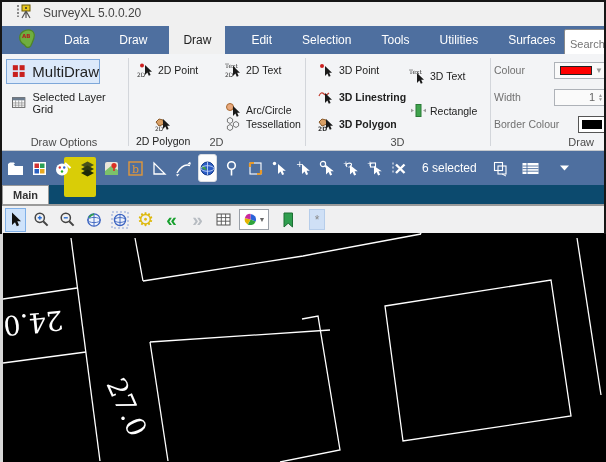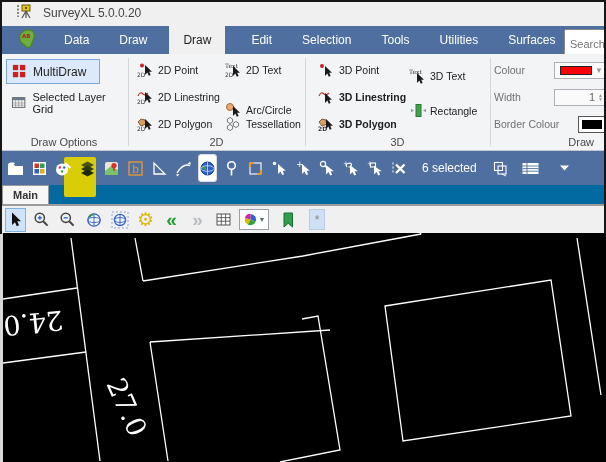--- a/index.html
+++ b/index.html
@@ -18,21 +18,21 @@
   .rtab{color:#fff;font-size:12px;line-height:28px;padding:0 4px;margin-left:22px;white-space:nowrap;cursor:default;}
   .rtab.active{background:#f0f0f0;color:#222;padding:0 14px;margin-left:18px;}
   .searchbox{position:absolute;right:0;top:3px;height:30px;width:42px;background:#fff;border:1px solid #8a8a8a;border-radius:2px;display:flex;align-items:center;overflow:hidden;padding-left:3px;}
   .searchbox input{border:none;outline:none;width:60px;font-size:11px;color:#555;background:transparent;font-family:"Liberation Sans",sans-serif;}
 
   
   .ribbon{position:absolute;left:0;top:54px;width:606px;height:97px;background:#f3f4f6;border-bottom:1px solid #c6c9ce;}
   .rsep{position:absolute;top:4px;height:88px;width:1px;background:#d3d6db;}
   .glabel{position:absolute;bottom:3px;font-size:11px;color:#4a4a4a;text-align:center;}
   .g1{position:absolute;left:0;top:0;width:128px;height:97px;}
-  .btn-md{position:absolute;left:6px;top:5px;width:94px;height:25px;background:#dce9fa;border:1px solid #7da7d9;display:flex;align-items:center;gap:6px;padding-left:5px;font-size:12px;color:#222;}
+  .btn-md{position:absolute;left:6px;top:5px;width:94px;height:25px;background:#dce9fa;border:1px solid #7da7d9;display:flex;align-items:center;gap:6px;padding-left:5px;font-size:15px;color:#222;}
   .btn-slg{position:absolute;left:6px;top:36px;width:120px;height:25px;display:flex;align-items:center;gap:6px;padding-left:5px;font-size:11px;color:#222;}
   .g2{position:absolute;left:128px;top:0;width:177px;height:97px;}
   .g3{position:absolute;left:305px;top:0;width:185px;height:97px;}
   .cell{position:absolute;display:flex;align-items:center;gap:3px;font-size:10.5px;color:#222;white-space:nowrap;}
   .g4{position:absolute;left:490px;top:0;width:140px;height:97px;}
   .g4row{position:absolute;left:4px;width:112px;height:18px;display:flex;align-items:center;font-size:10.5px;color:#707070;}
   .ctrl{margin-left:auto;width:52px;height:17px;border:1px solid #aeb2b8;background:#fafafa;display:flex;align-items:center;padding:0 2px;}
   .swred{width:32px;height:9px;background:#f00;border:1px solid #222;margin-left:3px;}
   .ddarr{margin-left:auto;font-size:8px;color:#9a9a9a;}
   .spinval{flex:1;text-align:right;color:#666;font-size:11px;padding-right:3px;}
@@ -41,21 +41,21 @@
   .bsw{width:20px;height:9px;background:#000;}
 
   
   .toolbar1{position:absolute;left:0;top:151px;width:606px;height:34px;background:#4e6f9f;display:flex;align-items:center;padding-left:6px;}
   .t1i{width:19px;height:28px;margin-right:5px;display:flex;align-items:center;justify-content:center;position:relative;z-index:6;}
   .t1i.sel{background:#fdfdfd;border-radius:3px;border:1px solid #d9dde2;}
   .selcount{color:#fff;font-size:12px;margin:0 10px 0 8px;white-space:nowrap;}
   .hl{position:absolute;left:64px;top:157px;width:32px;height:40px;background:#d9cd07;z-index:5;border-radius:2px;}
 
   
-  .tabrow2{position:absolute;left:0;top:185px;width:606px;height:24px;background:#0369a1;padding-left:18px;}
+  .tabrow2{position:absolute;left:0;top:185px;width:606px;height:24px;background:#0c4a6e;padding-left:18px;}
   .vtab{position:absolute;left:2px;top:0;height:19px;padding:0 10px;background:#f7f7f7;border:1px solid #9a9a9a;border-bottom:none;font-size:11px;font-weight:bold;color:#333;line-height:18px;}
   .hdiv{position:absolute;left:0;top:204px;width:606px;height:2px;background:#9b9b9b;}
 
   
   .toolbar2{position:absolute;left:0;top:206px;width:606px;height:27px;background:#f0f0f1;display:flex;align-items:center;padding-left:5px;}
   .t2i{width:21px;height:24px;margin-right:5px;display:flex;align-items:center;justify-content:center;font-size:19px;}
   .t2i.sel{background:#cfe3fb;border:1px solid #7fb0e8;}
   .chv{font-weight:bold;font-size:19px;line-height:22px;}
   .palbox{width:30px;height:21px;border:1px solid #9aa0a8;background:#fff;display:flex;align-items:center;justify-content:center;gap:1px;margin-right:8px;}
   .starbox{width:16px;height:21px;background:#cfe0f6;border:1px solid #b6cdea;color:#888;font-size:12px;text-align:center;line-height:21px;margin-left:6px;}
@@ -135,29 +135,21 @@
 
     <div class="g2">
       <div class="cell" style="left:8px;top:8px;">
         <svg width="19" height="16" viewBox="0 0 19 16">
           <circle cx="6" cy="3.5" r="2" fill="#cc1f1f"></circle>
           <text x="1" y="15" font-size="6" fill="#333" font-family="DejaVu Sans">2D</text>
           <path d="M9,3 L9,13 11.4,10.6 12.8,13.8 14.6,13 13.2,9.8 16,9.8 Z" fill="#1a1a1a"></path>
         </svg>
           <span>2D Point</span>
       </div>
-      <div class="cell" style="left:8px;top:35px;">
-        <svg width="19" height="16" viewBox="0 0 19 16">
-          <path d="M2,7 q2,-5 5,-2 q2,2 5,-1" stroke="#c0392b" stroke-width="1.2" fill="none"></path>
-          <text x="1" y="15" font-size="6" fill="#333" font-family="DejaVu Sans">2D</text>
-          <path d="M9,3 L9,13 11.4,10.6 12.8,13.8 14.6,13 13.2,9.8 16,9.8 Z" fill="#1a1a1a"></path>
-        </svg>
-          <span>2D Linestring</span>
-      </div>
-      <div class="cell" style="left:8px;top:62px;">
+      <div class="cell" style="left:8px;top:62px;flex-direction:column;">
         <svg width="19" height="16" viewBox="0 0 19 16">
           <path d="M2,6 l3,-3 4,1 1,4 -5,2 z" fill="#d9a066" stroke="#8a5a2a"></path>
           <text x="1" y="15" font-size="6" fill="#333" font-family="DejaVu Sans">2D</text>
           <path d="M9,3 L9,13 11.4,10.6 12.8,13.8 14.6,13 13.2,9.8 16,9.8 Z" fill="#1a1a1a"></path>
         </svg>
           <span>2D Polygon</span>
       </div>
       <div class="cell" style="left:96px;top:8px;">
         <svg width="19" height="16" viewBox="0 0 19 16">
           <text x="1" y="6" font-size="6" fill="#333" font-family="DejaVu Serif">Text</text>

